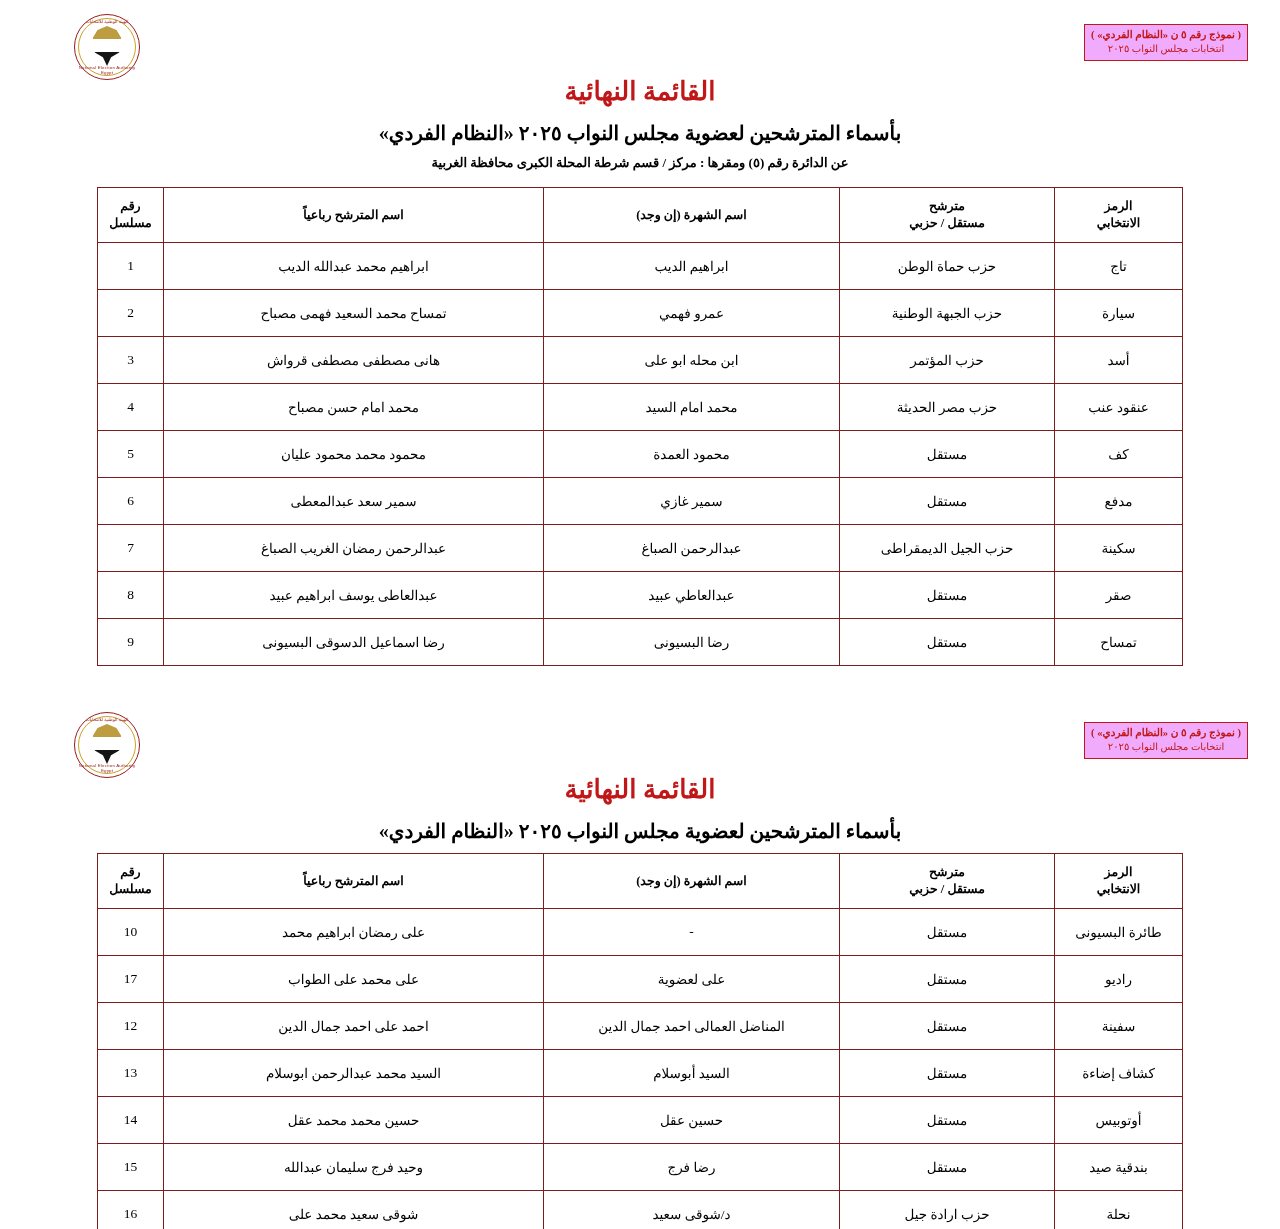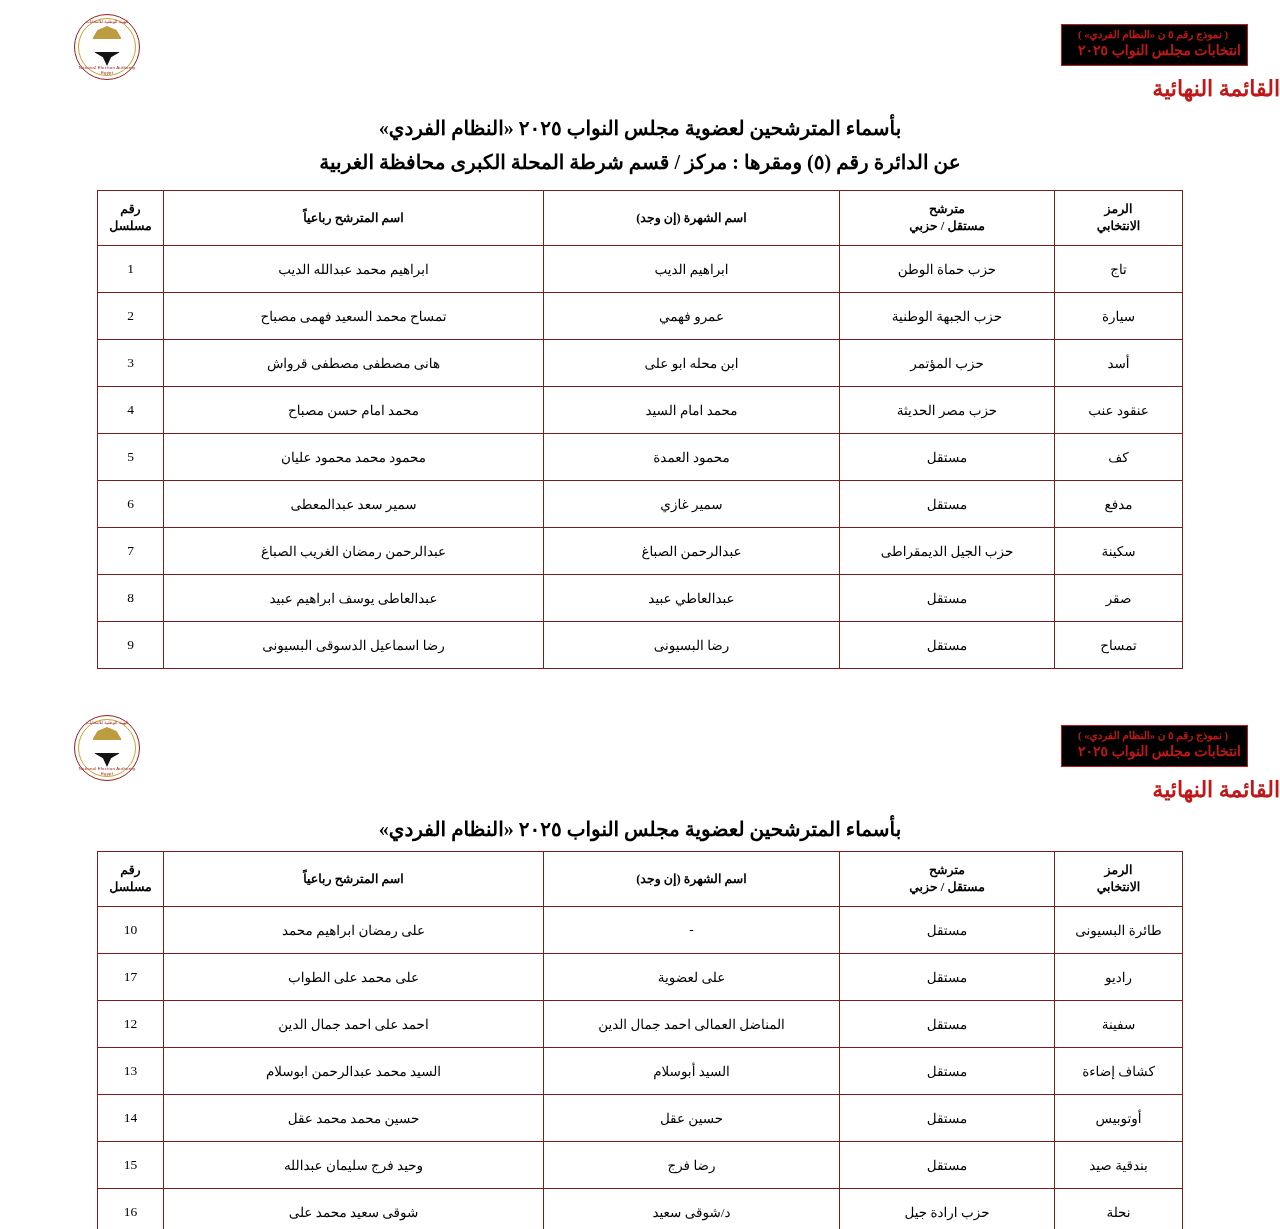--- a/index.html
+++ b/index.html
@@ -23,35 +23,35 @@
   
   .header-band {
     position: relative;
     height: 62px;
   }
   .form-stamp {
     position: absolute;
     right: 32px;
     top: 16px;
     border: 1.5px solid #c01818;
-    padding: 3px 6px 4px 16px;
-    text-align: left;
+    padding: 3px 6px 4px 6px;
+    text-align: center;
     line-height: 1.35;
-    background: #000000;
+    background: #f0abfc;
   }
   .form-stamp .l1 {
     font-size: 10.5px;
     color: #c01818;
     font-weight: bold;
     white-space: nowrap;
   }
   .form-stamp .l2 {
-    font-size: 14px;
+    font-size: 10px;
     color: #c01818;
-    font-weight: bold;
+    font-weight: normal;
     white-space: nowrap;
   }
   .logo {
     position: absolute;
     left: 74px;
     top: 6px;
     width: 66px;
     height: 66px;
   }
   .logo .ring {
@@ -86,36 +86,36 @@
     font-size: 4.4px;
     color: #9b1c1c;
     letter-spacing: .2px;
     font-family: "Liberation Sans", sans-serif;
   }
   .logo .txt-top { top: 5px; }
   .logo .txt-bot { bottom: 5px; }
 
   
   .title-main {
-    text-align: right;
+    text-align: center;
     color: #c01818;
-    font-size: 22px;
+    font-size: 26px;
     font-weight: bold;
     margin: 6px 0 14px 0;
     letter-spacing: 0;
   }
   .title-sub {
     text-align: center;
     font-size: 20px;
     font-weight: bold;
     margin: 0 0 10px 0;
   }
   .title-sub2 {
     text-align: center;
-    font-size: 20px;
+    font-size: 13px;
     font-weight: bold;
     margin: 0 0 16px 0;
   }
 
   
   table.cand {
     width: 1085px;
     margin: 0 auto;
     border-collapse: collapse;
     table-layout: fixed;

